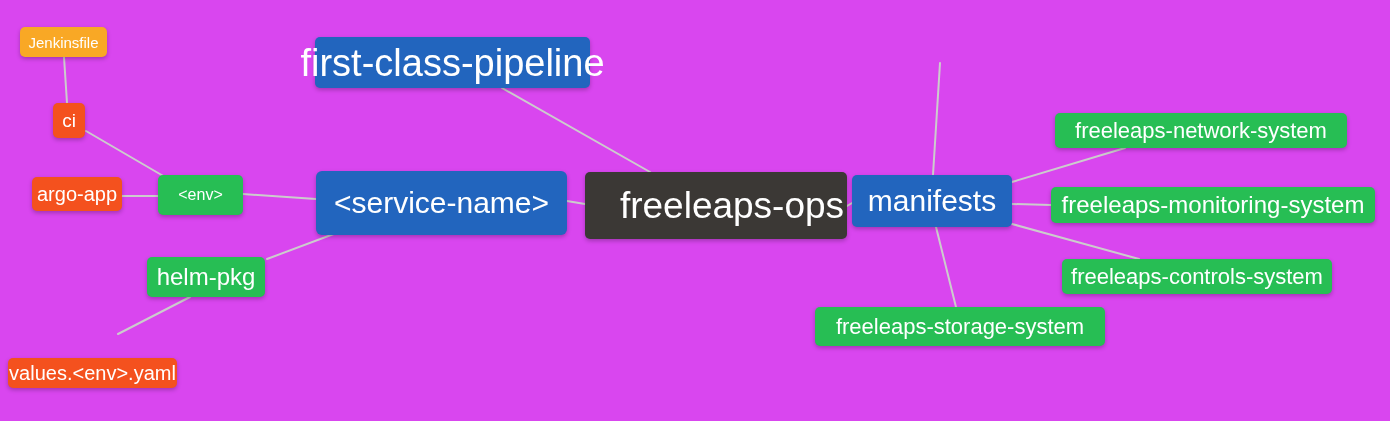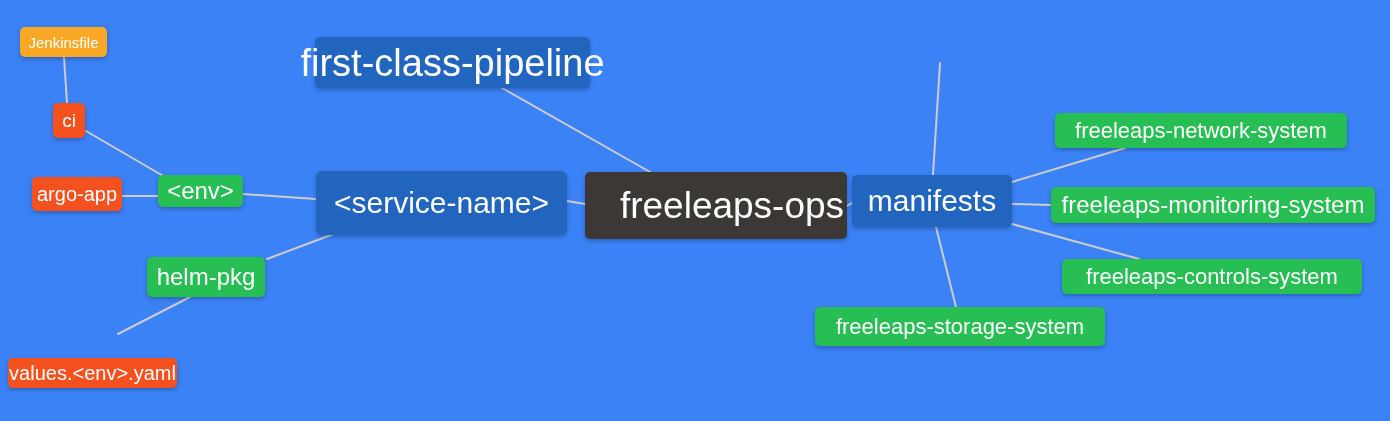--- a/index.html
+++ b/index.html
@@ -1,20 +1,20 @@
 <!DOCTYPE html>
 <html><head>
 <meta charset="utf-8">
 <style>
   html, body { margin: 0; padding: 0; background: #ffffff; }
   #mindmap-canvas {
     position: relative;
     width: 1390px;
     height: 421px;
-    background: #3b82f6;
+    background: #d946ef;
     overflow: hidden;
     font-family: "Liberation Sans", sans-serif;
   }
   #edges-layer {
     position: absolute;
     left: 0; top: 0;
     width: 1390px;
     height: 421px;
   }
   .node {
@@ -49,24 +49,24 @@
       <line x1="933" y1="175" x2="940" y2="63" stroke="#CCCCCC" stroke-width="2" stroke-linecap="round"></line>
       <line x1="1012" y1="182" x2="1125" y2="148" stroke="#CCCCCC" stroke-width="2" stroke-linecap="round"></line>
       <line x1="1012" y1="204" x2="1051" y2="205" stroke="#CCCCCC" stroke-width="2" stroke-linecap="round"></line>
       <line x1="1012" y1="224" x2="1139" y2="259" stroke="#CCCCCC" stroke-width="2" stroke-linecap="round"></line>
       <line x1="936" y1="227" x2="956" y2="307" stroke="#CCCCCC" stroke-width="2" stroke-linecap="round"></line>
     </svg>
 
 <div class="node" style="left: 20px; top: 27px; width: 87px; height: 30px; font-size: 15px; background: rgb(249, 168, 37); color: rgb(255, 255, 255);">Jenkinsfile</div>
     <div class="node" style="left: 53px; top: 103px; width: 32px; height: 35px; font-size: 19px; background: rgb(244, 81, 30); color: rgb(255, 255, 255);">ci</div>
     <div class="node" style="left: 32px; top: 177px; width: 90px; height: 34px; font-size: 20px; background: rgb(244, 81, 30); color: rgb(255, 255, 255);">argo-app</div>
-    <div class="node" style="left: 158px; top: 175px; width: 85px; height: 32px; font-size: 24px; background: rgb(39, 190, 84); color: rgb(255, 255, 255);">&lt;env&gt;</div>
+    <div class="node" style="left: 158px; top: 175px; width: 85px; height: 40px; font-size: 16px; background: rgb(39, 190, 84); color: rgb(255, 255, 255);">&lt;env&gt;</div>
     <div class="node" style="left: 147px; top: 257px; width: 118px; height: 40px; font-size: 24px; background: rgb(39, 190, 84); color: rgb(255, 255, 255);">helm-pkg</div>
     <div class="node" style="left: 8px; top: 334px; width: 169px; height: 30px; font-size: 20px; background: rgb(244, 81, 30); color: rgb(255, 255, 255); margin-top: 24px;">values.&lt;env&gt;.yaml</div>
     <div class="node" style="left: 315px; top: 37px; width: 275px; height: 51px; font-size: 38px; background: rgb(34, 101, 190); color: rgb(255, 255, 255);">first-class-pipeline</div>
     <div class="node" style="left: 316px; top: 171px; width: 251px; height: 64px; font-size: 30px; background: rgb(34, 101, 190); color: rgb(255, 255, 255); border-radius: 6px;">&lt;service-name&gt;</div>
     <div class="node" style="left: 585px; top: 172px; width: 262px; height: 67px; font-size: 37px; background: rgb(59, 56, 53); color: rgb(255, 255, 255); padding-left: 32px;">freeleaps-ops</div>
     <div class="node" style="left: 852px; top: 175px; width: 160px; height: 52px; font-size: 30px; background: rgb(34, 101, 190); color: rgb(255, 255, 255);">manifests</div>
     <div class="node" style="left: 1055px; top: 113px; width: 292px; height: 35px; font-size: 22px; background: rgb(39, 190, 84); color: rgb(255, 255, 255); text-align: center;">freeleaps-network-system</div>
     <div class="node" style="left: 1051px; top: 187px; width: 324px; height: 36px; font-size: 24px; background: rgb(39, 190, 84); color: rgb(255, 255, 255);">freeleaps-monitoring-system</div>
-    <div class="node" style="left: 1062px; top: 259px; width: 300px; height: 35px; font-size: 22px; background: rgb(39, 190, 84); color: rgb(255, 255, 255);">freeleaps-controls-system</div>
+    <div class="node" style="left: 1062px; top: 259px; width: 270px; height: 35px; font-size: 22px; background: rgb(39, 190, 84); color: rgb(255, 255, 255);">freeleaps-controls-system</div>
     <div class="node" style="left: 815px; top: 307px; width: 290px; height: 39px; font-size: 22px; background: rgb(39, 190, 84); color: rgb(255, 255, 255);">freeleaps-storage-system</div>
   </div>
 
 </body></html>

